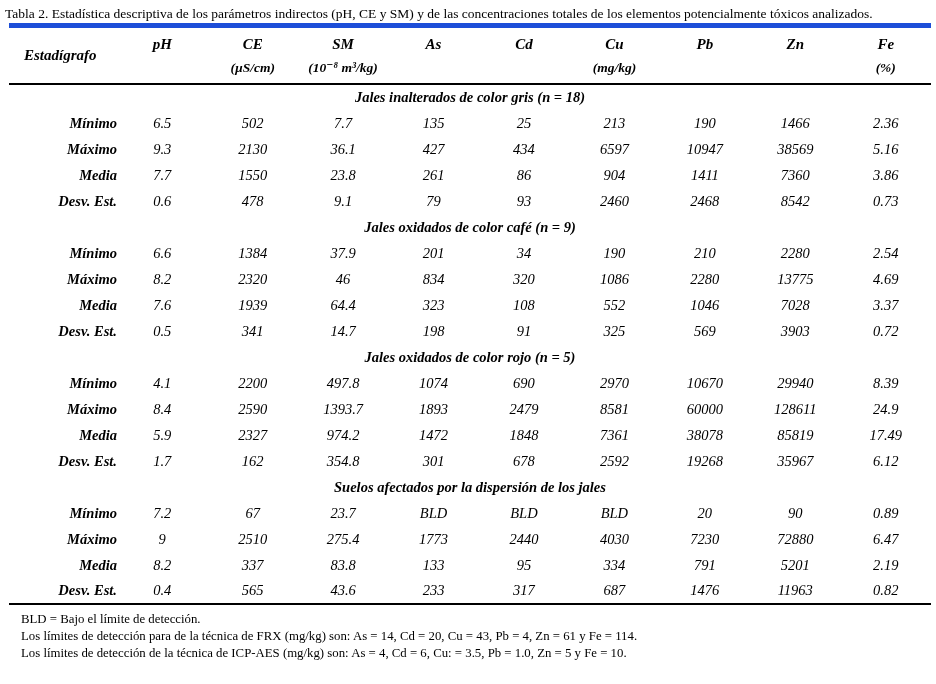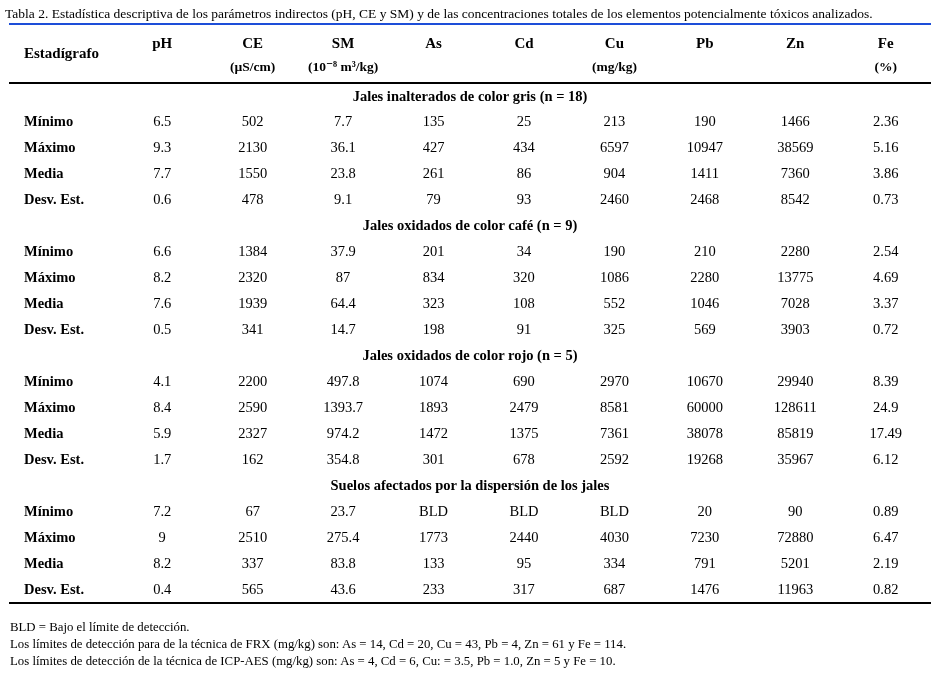--- a/index.html
+++ b/index.html
@@ -16,22 +16,23 @@
   .caption {
     font-size: 13.5px;
     line-height: 1.3;
   }
 
   table.stats {
     border-collapse: collapse;
     table-layout: fixed;
     width: 922px;
     margin-left: 4px;
-    border-top: 2px solid #1d4ed8;
+    border-top: 5px solid #1d4ed8;
     border-bottom: 2px solid #000;
+    font-style: italic;
   }
   col.c-stat { width: 108px; }
 
   thead { border-bottom: 2px solid #000; }
   th, td {
     text-align: center;
     vertical-align: middle;
     font-weight: normal;
     padding: 0;
     font-size: 14.5px;
@@ -60,27 +61,27 @@
     padding-left: 15px;
     vertical-align: middle;
   }
   tr.section-row td {
     font-weight: bold;
     height: 26px;
   }
   tr.data-row { height: 26px; }
   tr.data-row th.stat {
     font-weight: bold;
-    text-align: left;
+    text-align: right;
     padding-left: 15px;
   }
 
   .footnotes {
-    margin-left: 5px;
-    padding-top: 15px;
+    margin-left: 16px;
+    padding-top: 6px;
     font-size: 12.8px;
     line-height: 1.34;
   }
 </style>
 </head>
 <body>
 
 <div class="page">
 
   <p class="caption">Tabla 2. Estadística descriptiva de los parámetros indirectos (pH, CE y SM) y de las concentraciones totales de los elementos potencialmente tóxicos analizados.</p>
@@ -187,21 +188,21 @@
           <td>34</td>
           <td>190</td>
           <td>210</td>
           <td>2280</td>
           <td>2.54</td>
         </tr>
         <tr class="data-row">
           <th class="stat">Máximo</th>
           <td>8.2</td>
           <td>2320</td>
-          <td>87</td>
+          <td>46</td>
           <td>834</td>
           <td>320</td>
           <td>1086</td>
           <td>2280</td>
           <td>13775</td>
           <td>4.69</td>
         </tr>
         <tr class="data-row">
           <th class="stat">Media</th>
           <td>7.6</td>
@@ -252,21 +253,21 @@
           <td>60000</td>
           <td>128611</td>
           <td>24.9</td>
         </tr>
         <tr class="data-row">
           <th class="stat">Media</th>
           <td>5.9</td>
           <td>2327</td>
           <td>974.2</td>
           <td>1472</td>
-          <td>1375</td>
+          <td>1848</td>
           <td>7361</td>
           <td>38078</td>
           <td>85819</td>
           <td>17.49</td>
         </tr>
         <tr class="data-row">
           <th class="stat">Desv. Est.</th>
           <td>1.7</td>
           <td>162</td>
           <td>354.8</td>

